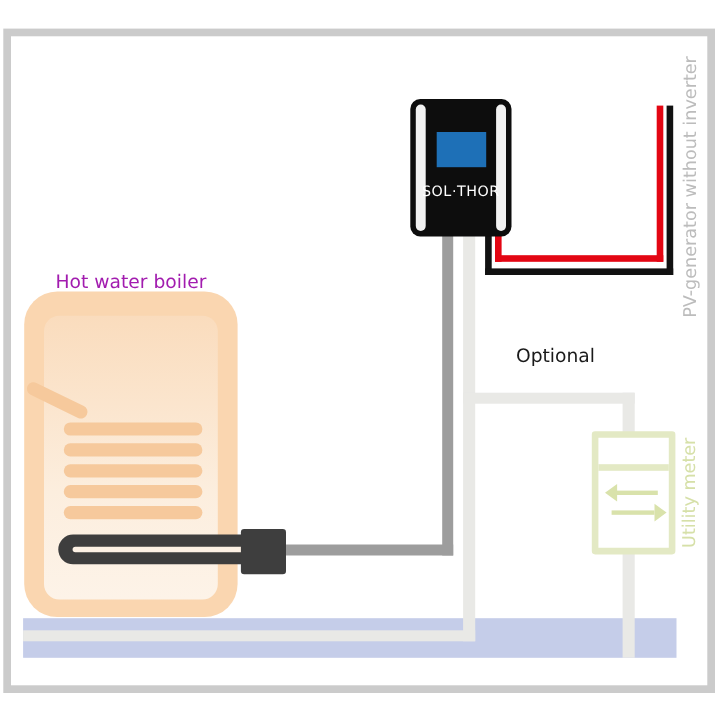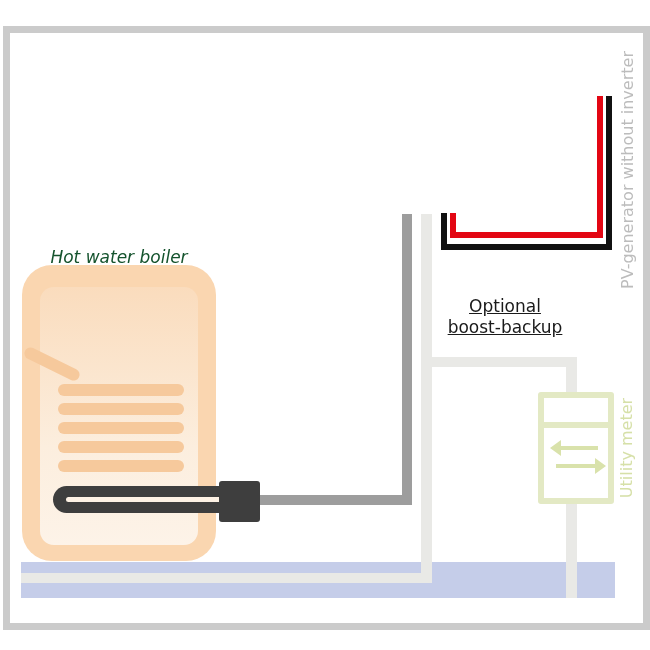--- a/index.html
+++ b/index.html
@@ -9,21 +9,21 @@
   .frame{left:3px;top:26px;width:647px;height:604px;border:7px solid #cbcbcb;
          box-sizing:border-box;background:#fff;}
   .floor-band{left:21px;top:562px;width:594px;height:36px;background:#c5cde9;}
   .boiler{left:22px;top:265px;width:194px;height:296px;background:#fad6b0;border-radius:30px;}
   .boiler-inner{left:40px;top:287px;width:158px;height:258px;border-radius:14px;
     background:linear-gradient(180deg,#fadcbd 0%,#fceede 62%,#fdf3e8 100%);}
   .coil-bar{left:58px;width:126px;height:12px;border-radius:6px;background:#f6c99c;}
   .coil-diag{left:22px;top:358px;width:60px;height:12px;border-radius:6px;background:#f6c99c;
     transform:rotate(26deg);}
   .lbl{color:#1a1a1a;font-size:17px;line-height:21px;text-align:center;white-space:nowrap;}
-  .lbl-gray{color:#14532d;font-style:italic;}
+  .lbl-gray{color:#a21caf;}
   .wire{position:absolute;}
   .w-light{background:#e9e9e6;}
   .w-gray{background:#9d9d9d;}
   .w-red{background:#e30613;}
   .w-black{background:#111111;}
   .heater-el{left:53px;top:486px;width:167px;height:27px;background:#3e3e3e;
     border-radius:14px 0 0 14px;}
   .heater-slot{left:13px;top:11px;width:154px;height:5px;background:#fdf1e4;border-radius:3px 0 0 3px;}
   .heater-block{left:219px;top:481px;width:41px;height:41px;background:#3e3e3e;border-radius:3px;}
   .device{left:373px;top:90px;width:92px;height:125px;background:#0d0d0d;border-radius:9px;}
@@ -74,24 +74,29 @@
   </div>
   <div class="abs heater-block"></div>
 
   <div class="wire w-black" style="left:441px;top:213px;width:6px;height:37px;"></div>
   <div class="wire w-black" style="left:441px;top:244px;width:171px;height:6px;"></div>
   <div class="wire w-black" style="left:606px;top:96px;width:6px;height:154px;"></div>
   <div class="wire w-red" style="left:450px;top:213px;width:6px;height:25px;"></div>
   <div class="wire w-red" style="left:450px;top:232px;width:153px;height:6px;"></div>
   <div class="wire w-red" style="left:597px;top:96px;width:6px;height:142px;"></div>
 
+  <div class="abs device">
+    <div class="abs dev-strip" style="left:5px;"></div>
+    <div class="abs dev-strip" style="right:5px;"></div>
+    <div class="abs dev-screen"></div>
+    <div class="abs dev-label">SOL·THOR</div>
+  </div>
 
-  <div class="abs lbl" style="left:415px;top:296px;width:180px;text-decoration:underline;">
+  <div class="abs lbl" style="left:415px;top:314px;width:180px;">
     <div>Optional</div>
-    <div>boost-backup</div>
   </div>
 
   <div class="abs meter-box">
     <div class="abs meter-divider"></div>
   </div>
   <div class="abs arrow-shaft" style="left:559px;top:446px;width:39px;"></div>
   <div class="abs arrow-head-l" style="left:550px;top:440px;"></div>
   <div class="abs arrow-shaft" style="left:556px;top:464px;width:39px;"></div>
   <div class="abs arrow-head-r" style="left:595px;top:458px;"></div>
 

